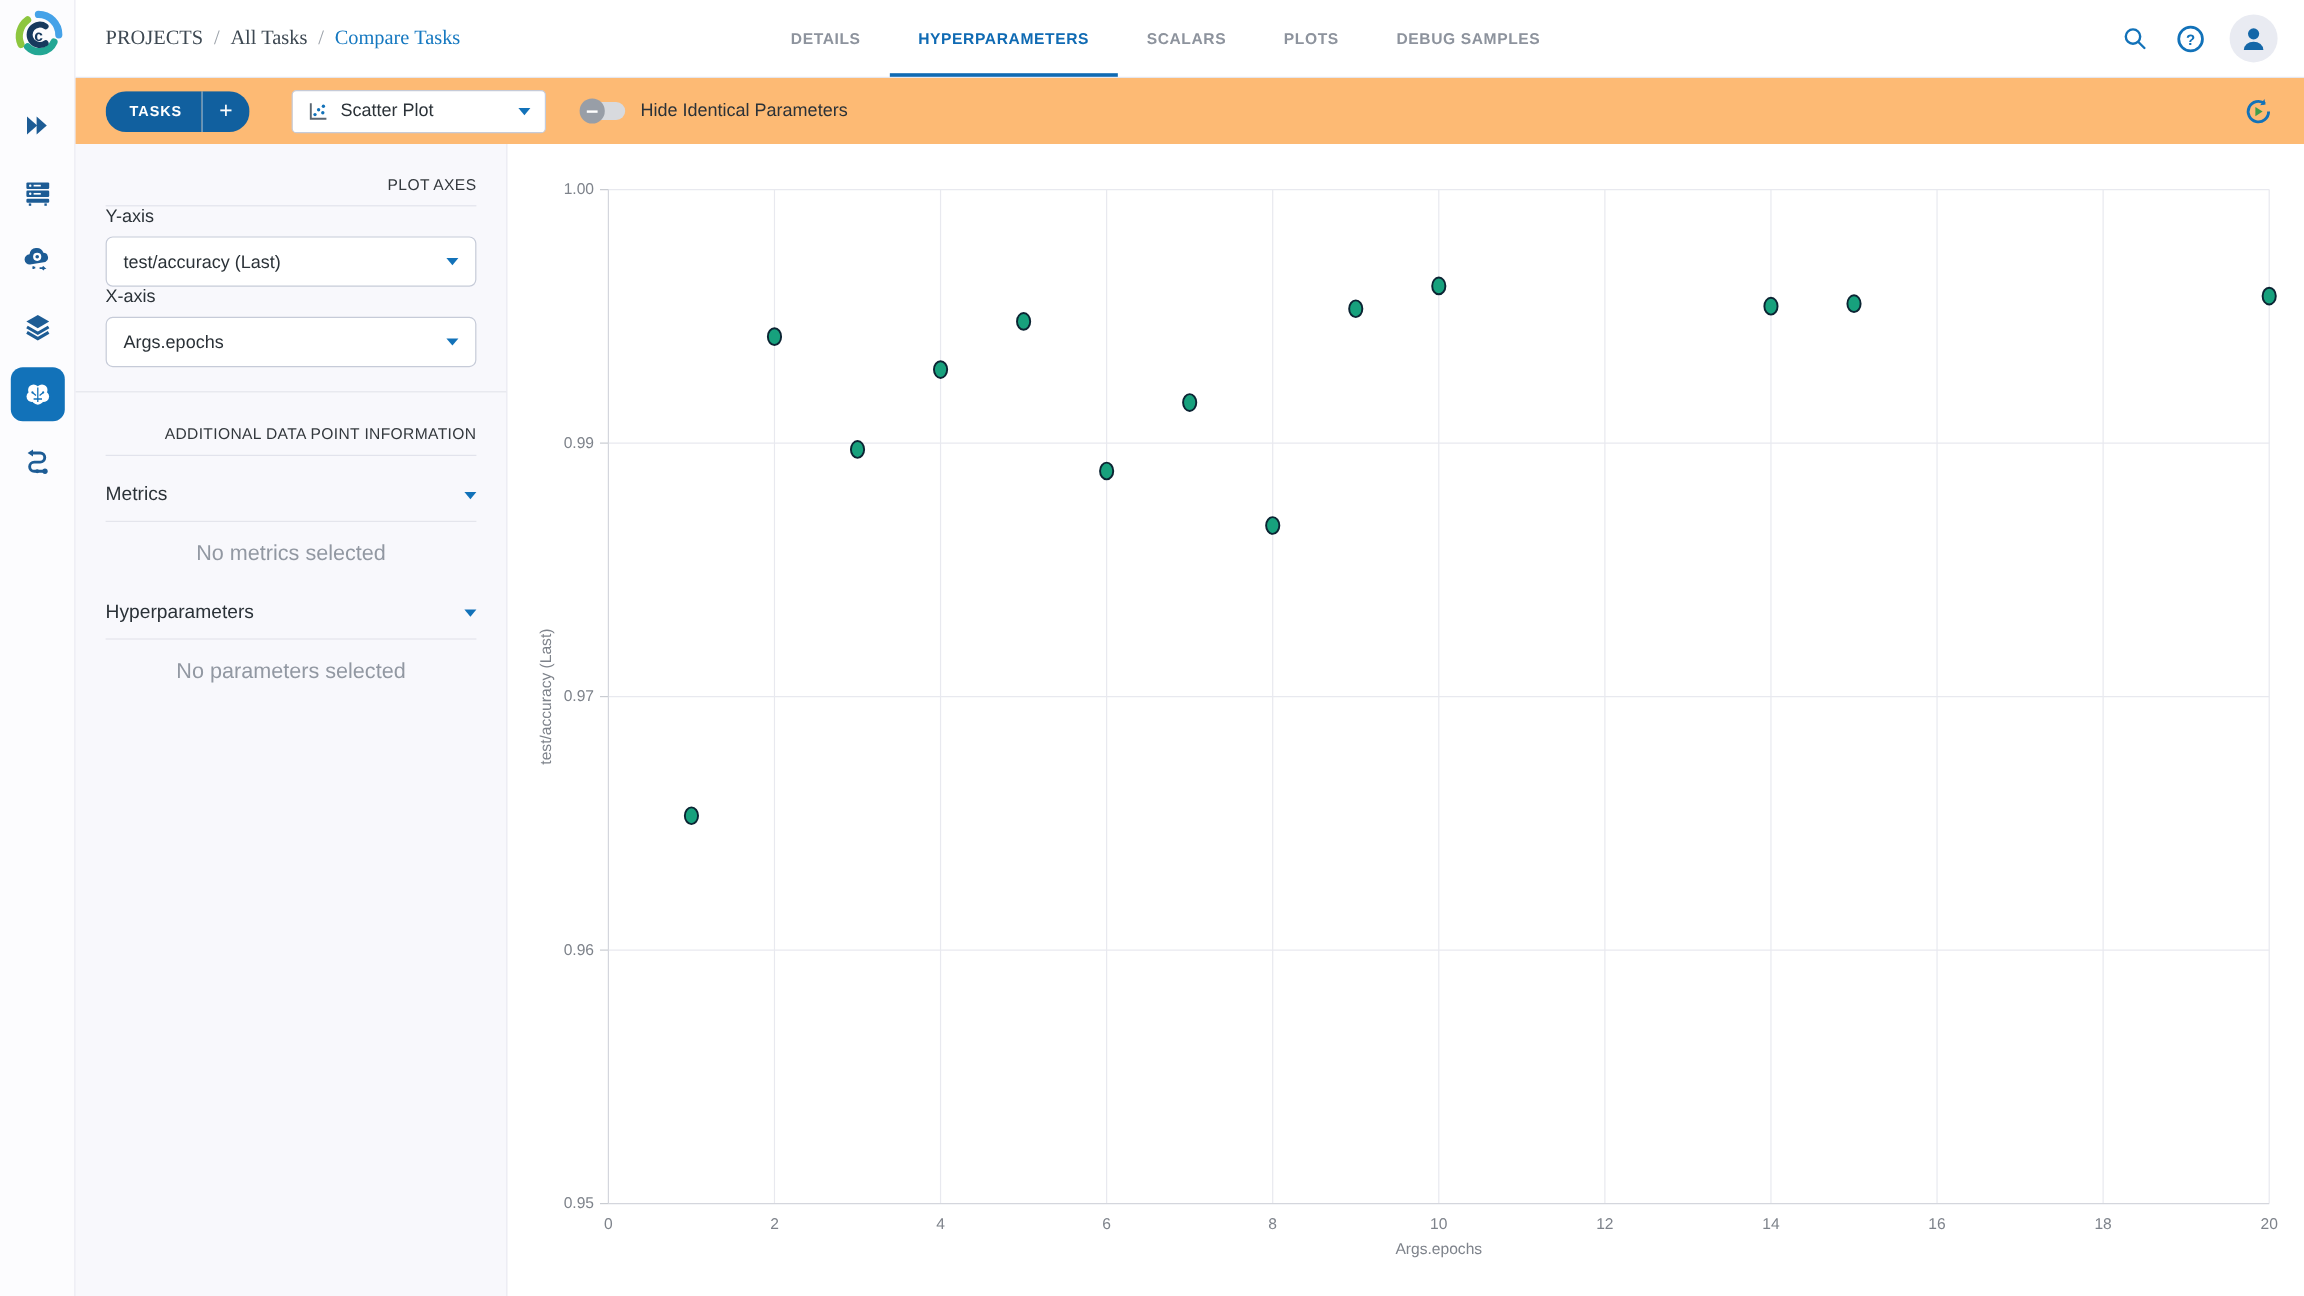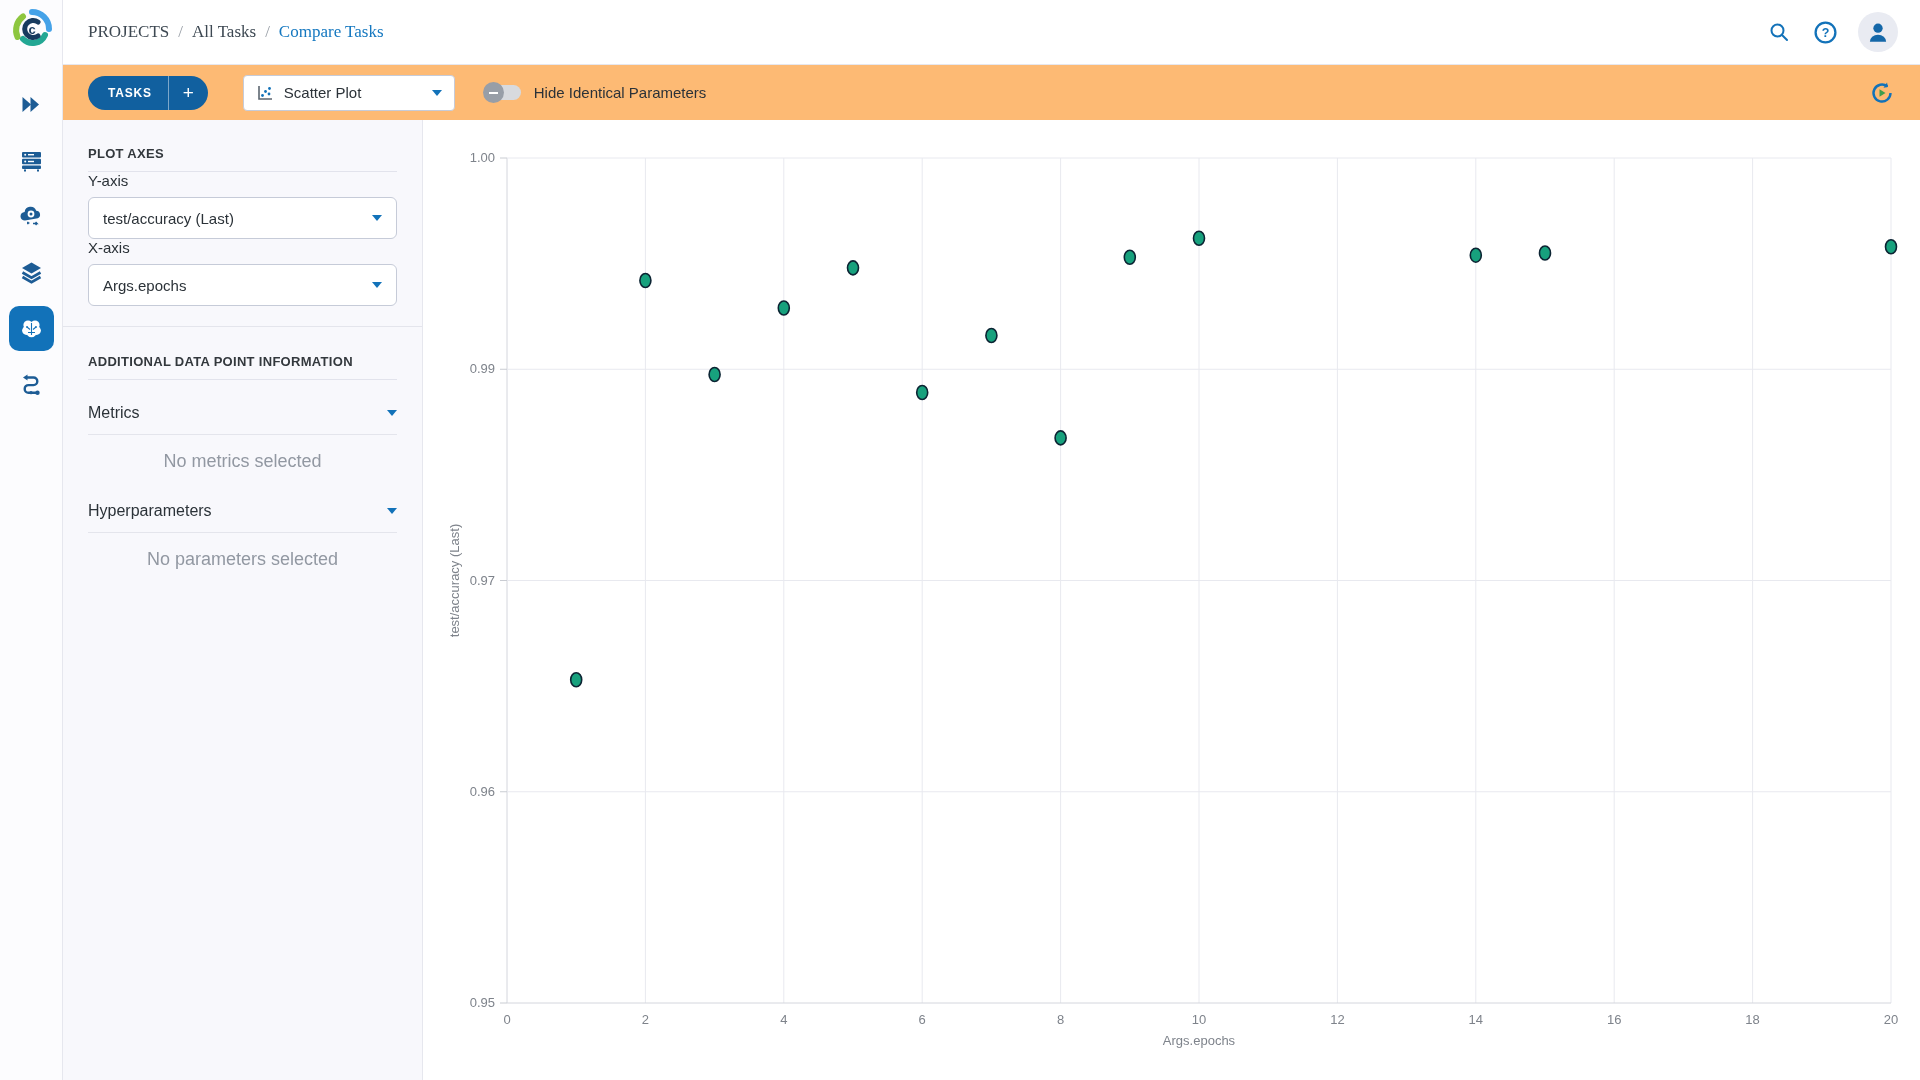--- a/index.html
+++ b/index.html
@@ -60,21 +60,21 @@
   .toggle .knob { position:absolute; left:-2px; top:-3px; width:21px; height:21px;
                   border-radius:50%; background:#989ea7; display:flex;
                   align-items:center; justify-content:center; }
   .toggle .knob::after { content:""; width:9px; height:2px; background:#fff; }
   .toggle-label { font-size:15px; color:#2b3238; }
   .refresh { position:absolute; right:24px; width:28px; height:28px; cursor:pointer; }
 
   
   .sidebar { grid-column:2; grid-row:3; background:#f8f8fc;
              border-right:1px solid #e6e7ee; padding:26px 25px 0 25px; position:relative; }
-  .sec-title { font-size:13px; font-weight:700; letter-spacing:.3px; color:#33383d; }
+  .sec-title { font-size:13px; font-weight:400; letter-spacing:.3px; color:#33383d;text-align:right; }
   .sec-title + hr { border:none; border-top:1px solid #e2e3ec; margin:10px 0 0 0; }
   .field-label { font-size:15px; color:#2b3238; }
   .select-box { margin-top:8px; height:42px; background:#fff; border:1px solid #c6cbd8;
                 border-radius:6px; display:flex; align-items:center;
                 padding:0 14px; cursor:pointer; }
   .select-box .txt { flex:1; font-size:15px; color:#2b3238; }
   .wide-divider { position:absolute; left:0; right:0; height:1px; background:#e4e5ec; }
   .collapse-row { display:flex; align-items:center; margin-top:24px;
                   font-size:16px; color:#2b3238; cursor:pointer; }
   .collapse-row .txt { flex:1; }
@@ -159,20 +159,27 @@
       </div>
   </div>
 
   <div class="header">
     <div class="breadcrumb" id="breadcrumb">
         <span class="crumb">PROJECTS</span>
         <span class="sep">/</span>
         <span class="crumb">All Tasks</span>
         <span class="sep">/</span>
         <span class="crumb active">Compare Tasks</span>
+      </div>
+    <div class="tabs" id="tabs">
+        <div class="tab">DETAILS</div>
+        <div class="tab active">HYPERPARAMETERS</div>
+        <div class="tab">SCALARS</div>
+        <div class="tab">PLOTS</div>
+        <div class="tab">DEBUG SAMPLES</div>
       </div>
     <div class="header-icons">
       <div class="hicon">
         <svg viewBox="0 0 24 24" width="24" height="24">
           <circle cx="10.5" cy="10.5" r="6" fill="none" stroke="#1272b9" stroke-width="2"></circle>
           <line x1="15" y1="15" x2="20" y2="20" stroke="#1272b9" stroke-width="2" stroke-linecap="round"></line>
         </svg>
       </div>
       <div class="hicon">
         <svg viewBox="0 0 24 24" width="25" height="25">

